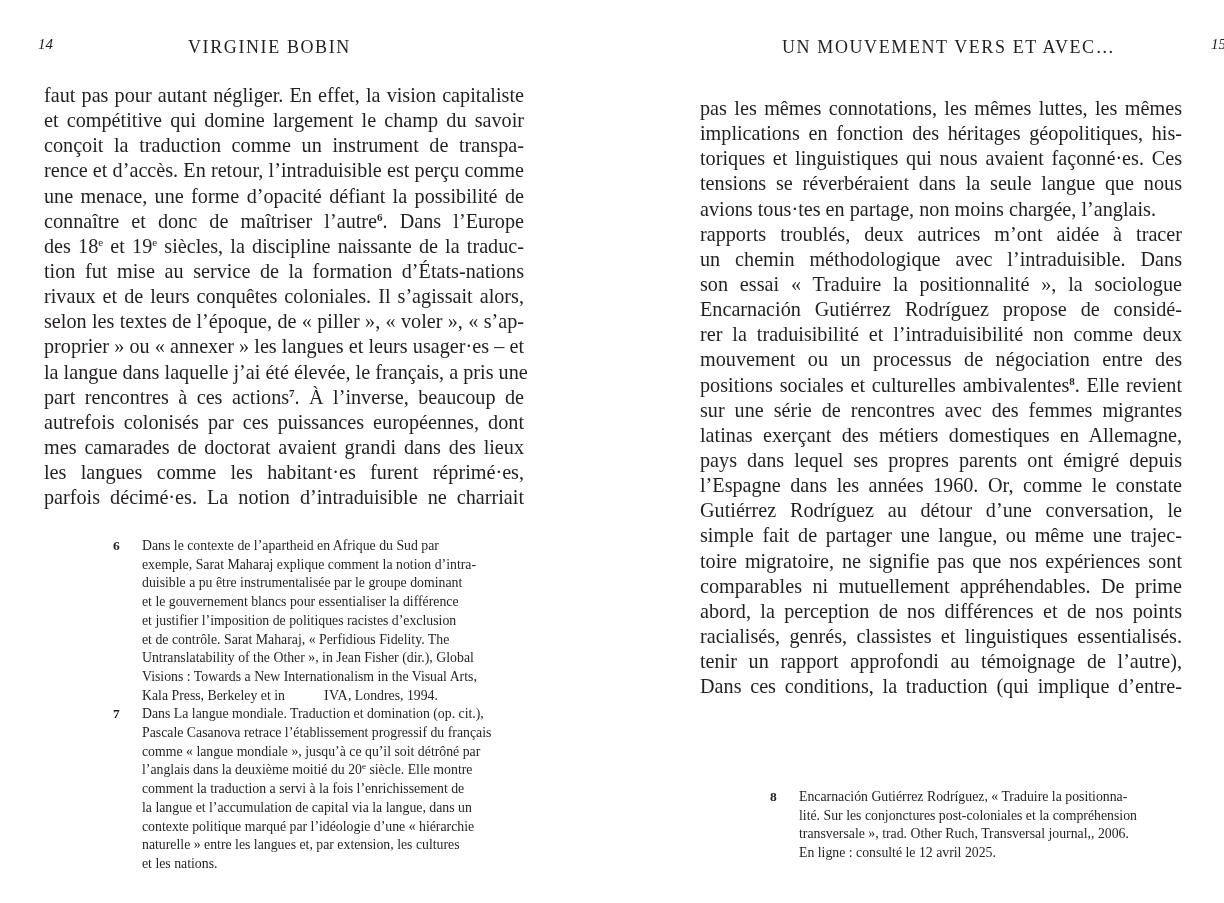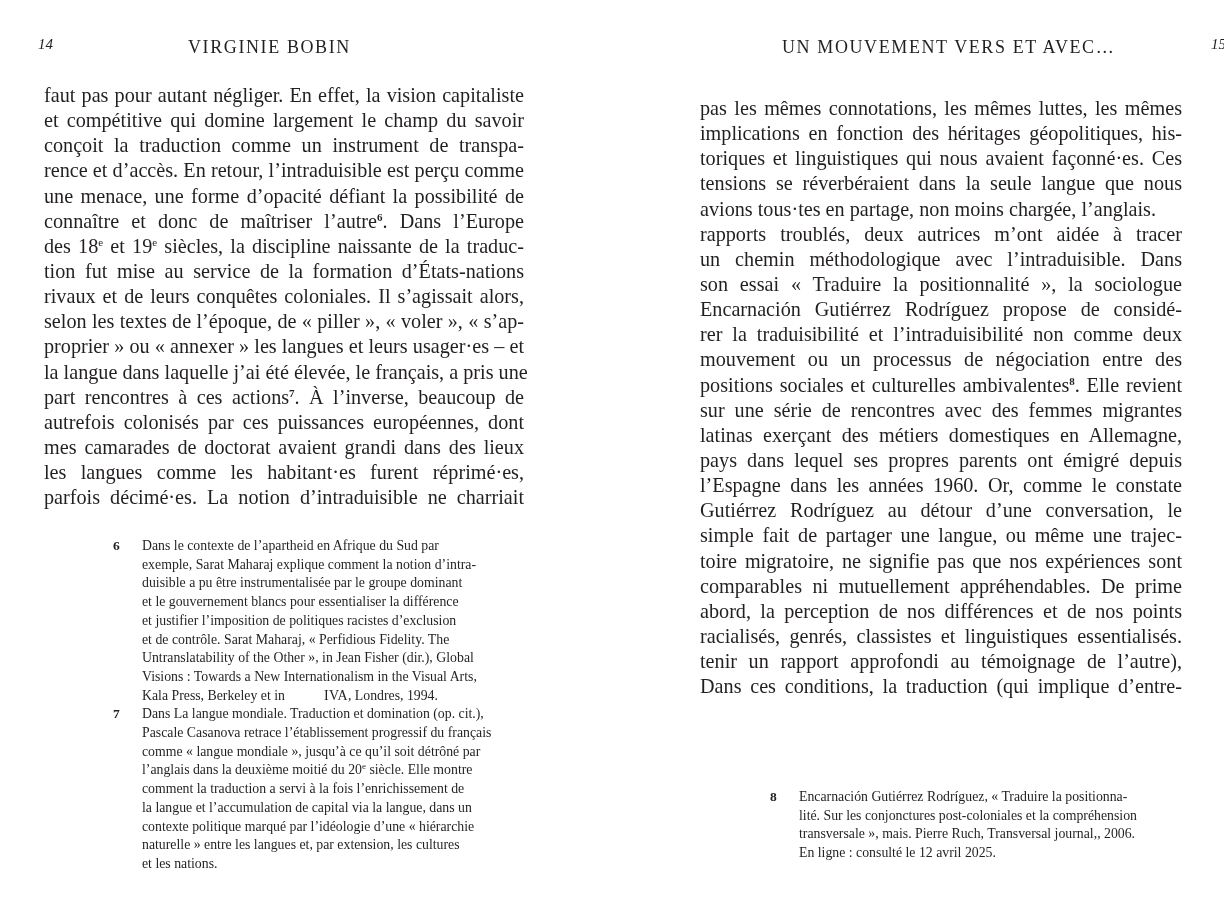--- a/index.html
+++ b/index.html
@@ -122,18 +122,18 @@
       <span class="line">racialisés, genrés, classistes et linguistiques essentialisés.</span>
       <span class="line">tenir un rapport approfondi au témoignage de l’autre),</span>
       <span class="line">Dans ces conditions, la traduction (qui implique d’entre-</span>
     </div>
 
     <div class="notes">
       <div class="note">
         <span class="note-num">8</span>
         <span class="note-line">Encarnación Gutiérrez Rodríguez, « Traduire la positionna-</span>
         <span class="note-line">lité. Sur les conjonctures post-coloniales et la compréhension</span>
-        <span class="note-line"><span>transversale », mais. Pierre Ruch, </span><span class="it">Transversal journal,</span><span>, 2006.</span></span>
+        <span class="note-line"><span>transversale », trad. Other Ruch, </span><span class="it">Transversal journal,</span><span>, 2006.</span></span>
         <span class="note-line">En ligne : consulté le 12 avril 2025.</span>
       </div>
     </div>
   </div>
 </div>
 
 </body></html>

